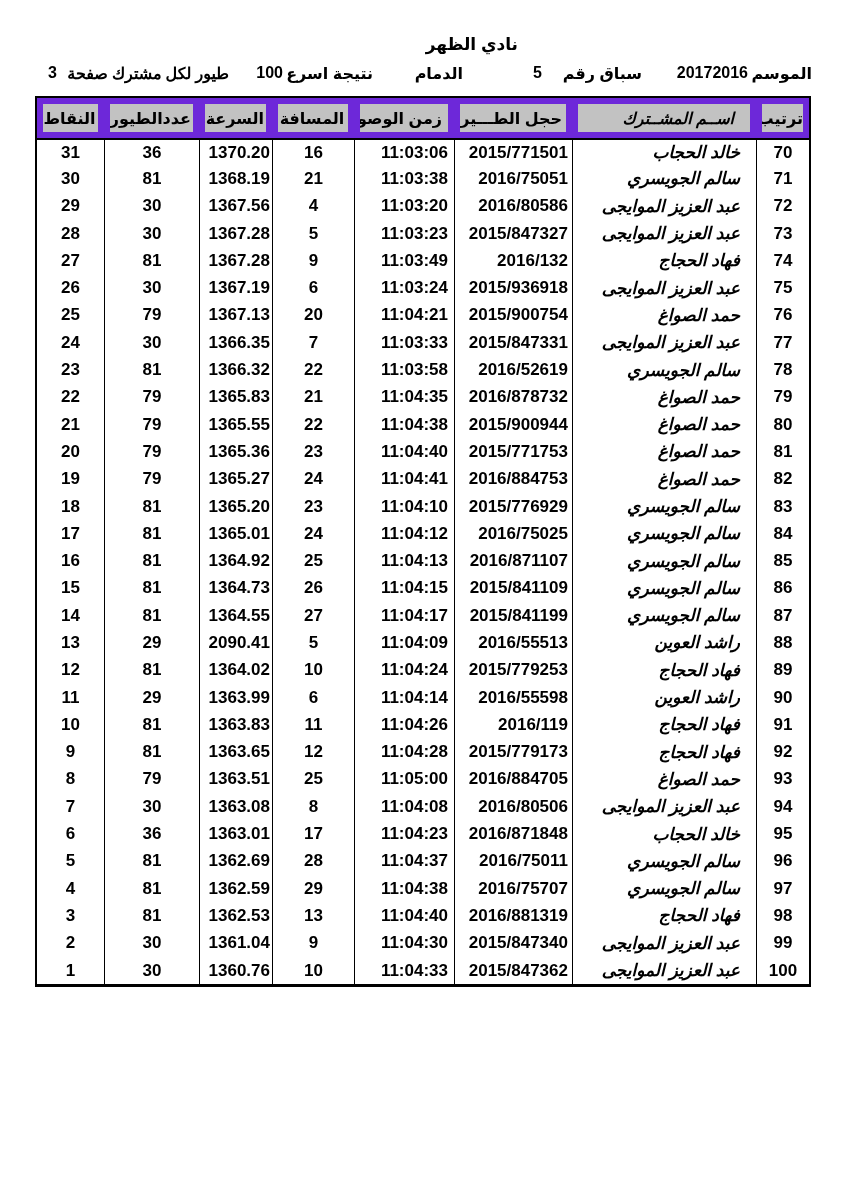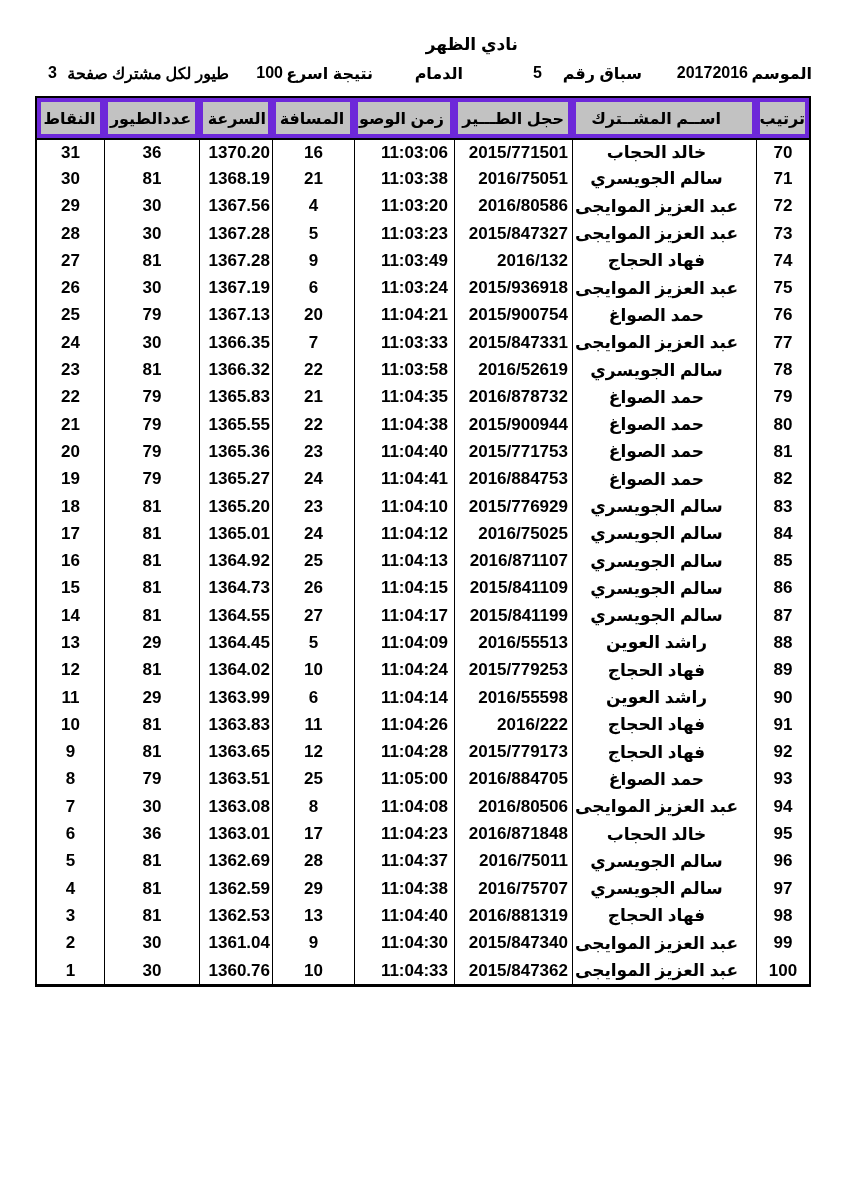--- a/index.html
+++ b/index.html
@@ -30,40 +30,40 @@
   .pos-pagenum     { right:791px; }
 
   table.results {
     position:absolute; top:96px; right:37px;
     width:772px; table-layout:fixed;
     border-collapse:separate; border-spacing:0;
     border:2px solid #000; border-bottom-width:3px;
   }
   thead th {
     background:#c2c2c2;
-    border:4px solid #6d28d9;
+    border:6px solid #6d28d9;
     height:40px; box-sizing:border-box;
     font-size:16px; font-weight:bold;
     text-align:right; padding:0 2px 0 0;
     white-space:nowrap; overflow:hidden;
   }
   thead th.col-rank { text-align:center; padding:0; }
   tbody tr { height:27.3px; }
   tbody td {
     font-size:17px; font-weight:bold;
     padding:0; box-sizing:border-box;
     border-left:1px solid #000;
     white-space:nowrap; overflow:hidden;
     vertical-align:middle;
   }
   tbody td.col-points { border-left:none; }
   tbody tr:first-child td { border-top:2px solid #000;margin-top:40px; }
 
   .col-rank     { text-align:center; }
-  .col-name     { text-align:center; padding-right:16px !important; }
+  .col-name     { text-align:right; padding-right:16px !important;font-style:italic; }
   .col-ring     { text-align:right; padding-right:4px !important; }
   .col-time     { text-align:right; padding-right:6px !important; }
   .col-distance { text-align:center; }
   .col-speed    { text-align:right; padding-right:2px !important; }
   .col-birds    { text-align:center; }
   .col-points   { text-align:center; }
 </style>
 </head>
 <body>
 
@@ -286,21 +286,21 @@
           <td class="col-speed">1364.55</td>
           <td class="col-birds">81</td>
           <td class="col-points">14</td>
         </tr>
         <tr>
           <td class="col-rank">88</td>
           <td class="col-name">راشد العوين</td>
           <td class="col-ring">2016/55513</td>
           <td class="col-time">11:04:09</td>
           <td class="col-distance">5</td>
-          <td class="col-speed">1364.45</td>
+          <td class="col-speed">2090.41</td>
           <td class="col-birds">29</td>
           <td class="col-points">13</td>
         </tr>
         <tr>
           <td class="col-rank">89</td>
           <td class="col-name">فهاد الحجاج</td>
           <td class="col-ring">2015/779253</td>
           <td class="col-time">11:04:24</td>
           <td class="col-distance">10</td>
           <td class="col-speed">1364.02</td>
@@ -313,21 +313,21 @@
           <td class="col-ring">2016/55598</td>
           <td class="col-time">11:04:14</td>
           <td class="col-distance">6</td>
           <td class="col-speed">1363.99</td>
           <td class="col-birds">29</td>
           <td class="col-points">11</td>
         </tr>
         <tr>
           <td class="col-rank">91</td>
           <td class="col-name">فهاد الحجاج</td>
-          <td class="col-ring">2016/222</td>
+          <td class="col-ring">2016/119</td>
           <td class="col-time">11:04:26</td>
           <td class="col-distance">11</td>
           <td class="col-speed">1363.83</td>
           <td class="col-birds">81</td>
           <td class="col-points">10</td>
         </tr>
         <tr>
           <td class="col-rank">92</td>
           <td class="col-name">فهاد الحجاج</td>
           <td class="col-ring">2015/779173</td>

